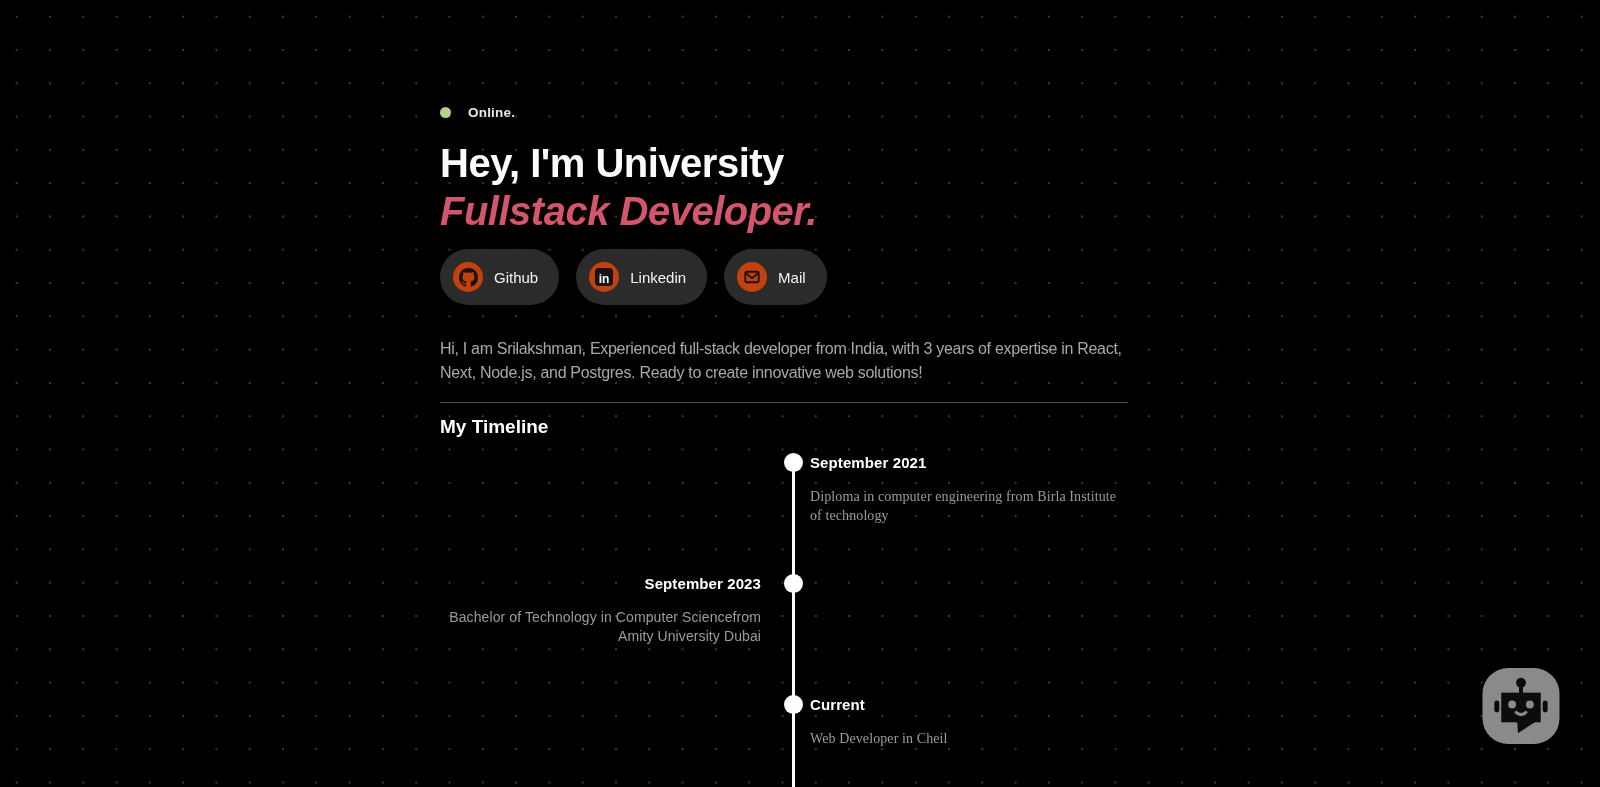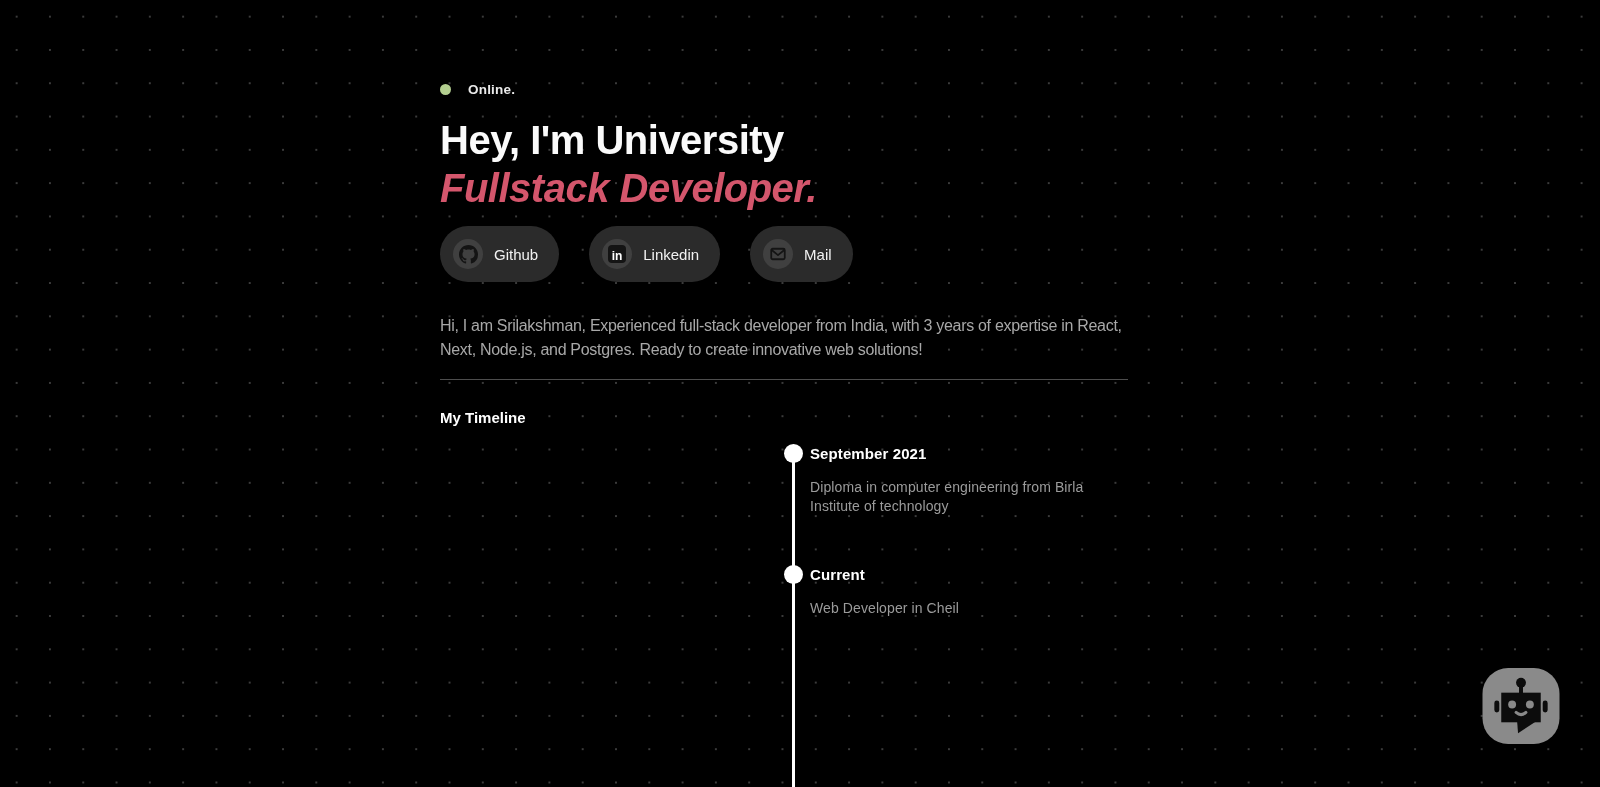--- a/index.html
+++ b/index.html
@@ -12,82 +12,82 @@
     height: 787px;
     overflow: hidden;
     background-color: #000;
     background-image: radial-gradient(circle, #3b3b3b 1.2px, transparent 1.4px);
     background-size: 33.3px 33.3px;
   }
 
   .content {
     margin-left: 440px;
     width: 688px;
-    padding-top: 81px;
+    padding-top: 104px;
   }
 
   
   .status-row { display: flex; align-items: center; gap: 17px; height: 16px; }
   .status-dot {
     width: 11px; height: 11px; border-radius: 50%;
     background: var(--online-dot, #b4cf90);
     display: inline-block;
   }
   .status-text { color: #e9e9e9; font-size: 13.5px; font-weight: bold; letter-spacing: .2px; }
 
   
   h1 { margin-top: 19px; font-size: 40px; line-height: 48px; font-weight: bold; color: #fafafa; letter-spacing: -0.5px; }
   h1 .role-line { display: block; color: var(--accent, #d4566c); font-style: italic; }
 
   
-  .social-row { margin-top: 14px; display: flex; gap: 30px; }
+  .social-row { margin-top: 14px; display: flex; gap: 17px; }
   .social-btn {
     display: inline-flex; align-items: center; gap: 11px;
     height: 56px; border-radius: 28px;
     background: var(--button-bg, #2b2b2b);
     border: none; cursor: pointer;
     padding: 0 21px 0 13px;
     color: #f2f2f2; font-size: 15px;
     font-family: inherit;
   }
   .icon-circle {
     width: 30px; height: 30px; border-radius: 50%;
-    background: #404040; display: inline-flex; align-items: center; justify-content: center;
+    background: #c2410c; display: inline-flex; align-items: center; justify-content: center;
     flex: none;
   }
   .icon-circle svg { display: block; }
 
   
   .bio {
     margin-top: 32px;
     color: #a8a8a8; font-size: 16px; line-height: 24px;
     letter-spacing: -0.3px;
   }
 
   .divider { margin-top: 17px; border-top: 1px solid #4d4d4d; height: 0; }
 
   
-  h2.timeline-heading { margin-top: 28px; font-size: 15px; line-height: 20px; font-weight: bold; color: #fff; }
+  h2.timeline-heading { margin-top: 14px; font-size: 19px; line-height: 20px; font-weight: bold; color: #fff; }
 
   .timeline { position: relative; margin-top: 16px; }
   .tl-line {
     position: absolute; left: 352px; top: 3px;
     width: 3px; height: 620px; background: #fff;
   }
   .tl-entry { position: relative; margin-bottom: 49px; }
   .tl-entry.right { padding-left: 370px; }
   .tl-entry.left  { width: 321px; text-align: right; }
   .tl-dot {
     position: absolute; left: 344px; top: 0;
     width: 19px; height: 19px; border-radius: 50%;
     background: #fff;
   }
   .tl-title { font-size: 15px; line-height: 20px; font-weight: bold; color: #fff; margin-bottom: 14px; letter-spacing: .1px; }
   .tl-desc { font-size: 14px; line-height: 19px; color: #9b9b9b; letter-spacing: .1px; }
-  .tl-entry.right .tl-desc { max-width: 312px; }
+  .tl-entry.right .tl-desc { max-width: 312px; font-family: Liberation Serif, serif; }
 
   
   .chatbot-btn {
     position: absolute; right: 40px; bottom: 42px;
     width: 78px; height: 77px;
     background: transparent; border: none; padding: 0; cursor: pointer;
   }
   .chatbot-btn svg { display: block; width: 78px; height: 77px; }
 </style>
 </head>
@@ -147,20 +147,25 @@
 
     <div class="timeline">
       <div class="tl-line"></div>
 
       <div class="tl-entry right">
         <span class="tl-dot"></span>
         <div class="tl-title">September 2021</div>
         <div class="tl-desc">Diploma in computer engineering from Birla Institute of technology</div>
       </div>
 
+      <div class="tl-entry left">
+        <span class="tl-dot"></span>
+        <div class="tl-title">September 2023</div>
+        <div class="tl-desc">Bachelor of Technology in Computer Sciencefrom Amity University Dubai</div>
+      </div>
 
       <div class="tl-entry right">
         <span class="tl-dot"></span>
         <div class="tl-title">Current</div>
         <div class="tl-desc">Web Developer in Cheil</div>
       </div>
     </div>
 
   </main>
 

